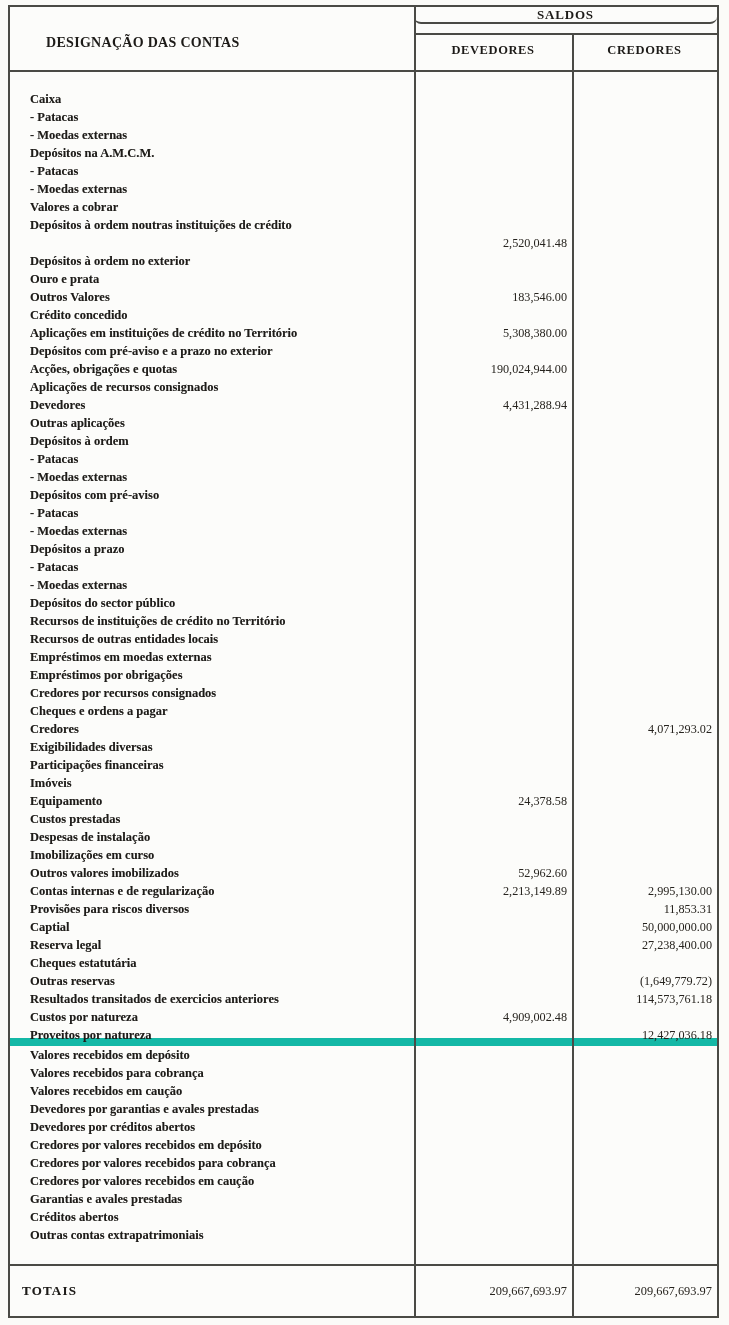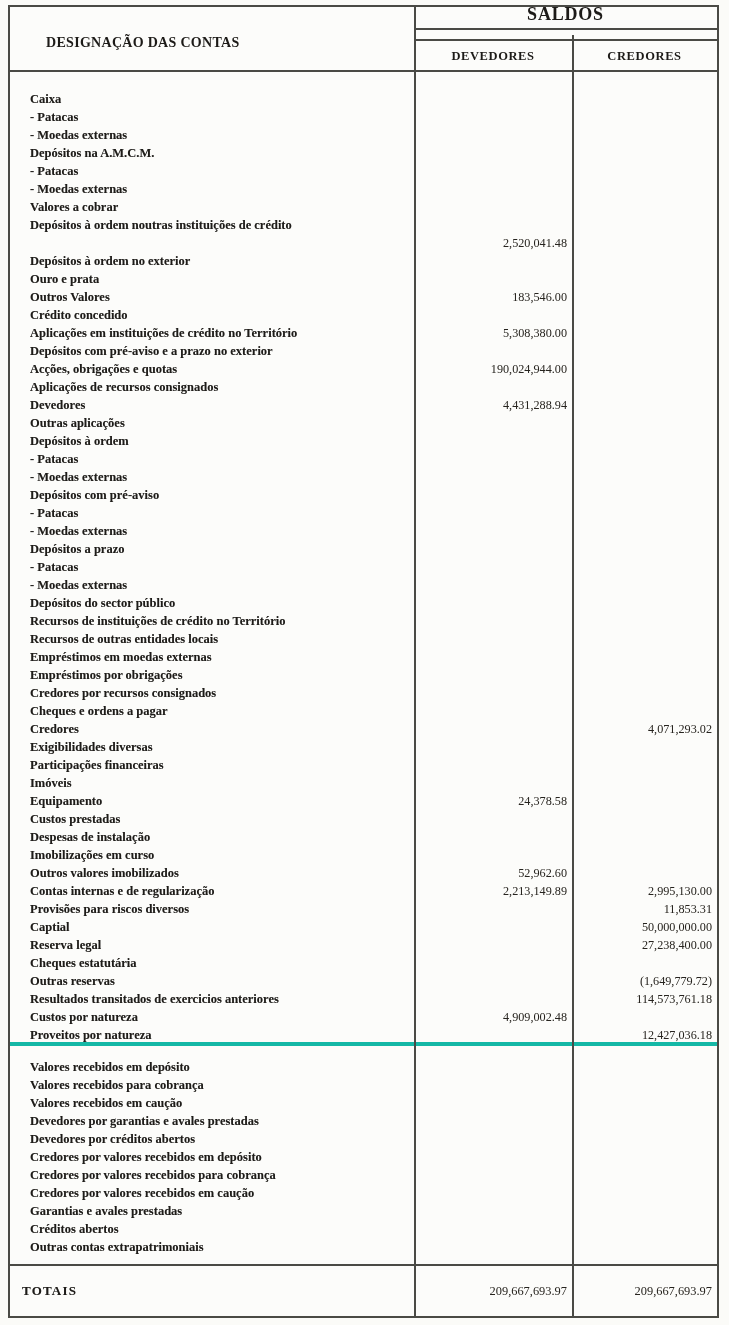--- a/index.html
+++ b/index.html
@@ -23,35 +23,35 @@
   
   .header{height:65px;box-sizing:border-box;border-bottom:2px solid #4a4a45;display:flex;flex:none;}
   .h-left{
     width:404px;box-sizing:border-box;flex:none;
     padding:28px 0 0 36px;
     font-weight:700;font-size:14px;letter-spacing:0.3px;color:#1d1b18;
     white-space:nowrap;
   }
   .h-right{flex:1;display:flex;flex-direction:column;}
   .h-saldos{
-    height:23px;box-sizing:border-box;border-bottom:2px solid #4a4a45;
-    text-align:center;font-weight:700;font-size:18px;line-height:15px;
-    letter-spacing:0.8px;color:#1d1b18;
+    height:17px;box-sizing:border-box;border-bottom:2px solid #4a4a45;
+    text-align:center;font-weight:700;font-size:13px;line-height:15px;
+    letter-spacing:0.8px;color:#1d1b18;border-radius:7px;
   }
   .h-gap{height:11px;box-sizing:border-box;border-bottom:2px solid #4a4a45;}
   .h-cols{flex:1;display:flex;}
   .h-dev{width:158px;flex:none;text-align:center;font-weight:700;font-size:12.5px;
     letter-spacing:0.6px;padding-top:8px;color:#1d1b18;}
   .h-cred{flex:1;text-align:center;font-weight:700;font-size:12.5px;
     letter-spacing:0.6px;padding-top:8px;color:#1d1b18;}
   
-  .sec1{height:974px;box-sizing:border-box;border-bottom:4px solid #14b8a6;
+  .sec1{height:974px;box-sizing:border-box;border-bottom:8px solid #14b8a6;
     padding-top:18px;flex:none;}
   .sec2{height:220px;box-sizing:border-box;border-bottom:2px solid #4a4a45;
-    padding-top:12px;flex:none;}
+    padding-top:0;flex:none;}
   .totals{flex:1;display:flex;align-items:center;}
   
   .row{display:flex;height:18px;flex:none;}
   .c-label{
     width:404px;box-sizing:border-box;flex:none;
     padding-left:20px;white-space:nowrap;overflow:hidden;
     font-weight:700;font-size:12.5px;line-height:18px;color:#1e1c19;
     text-shadow:0 0 0.5px rgba(30,28,25,0.35);
   }
   .c-label.indent{padding-left:38px;margin-top:20px;}

